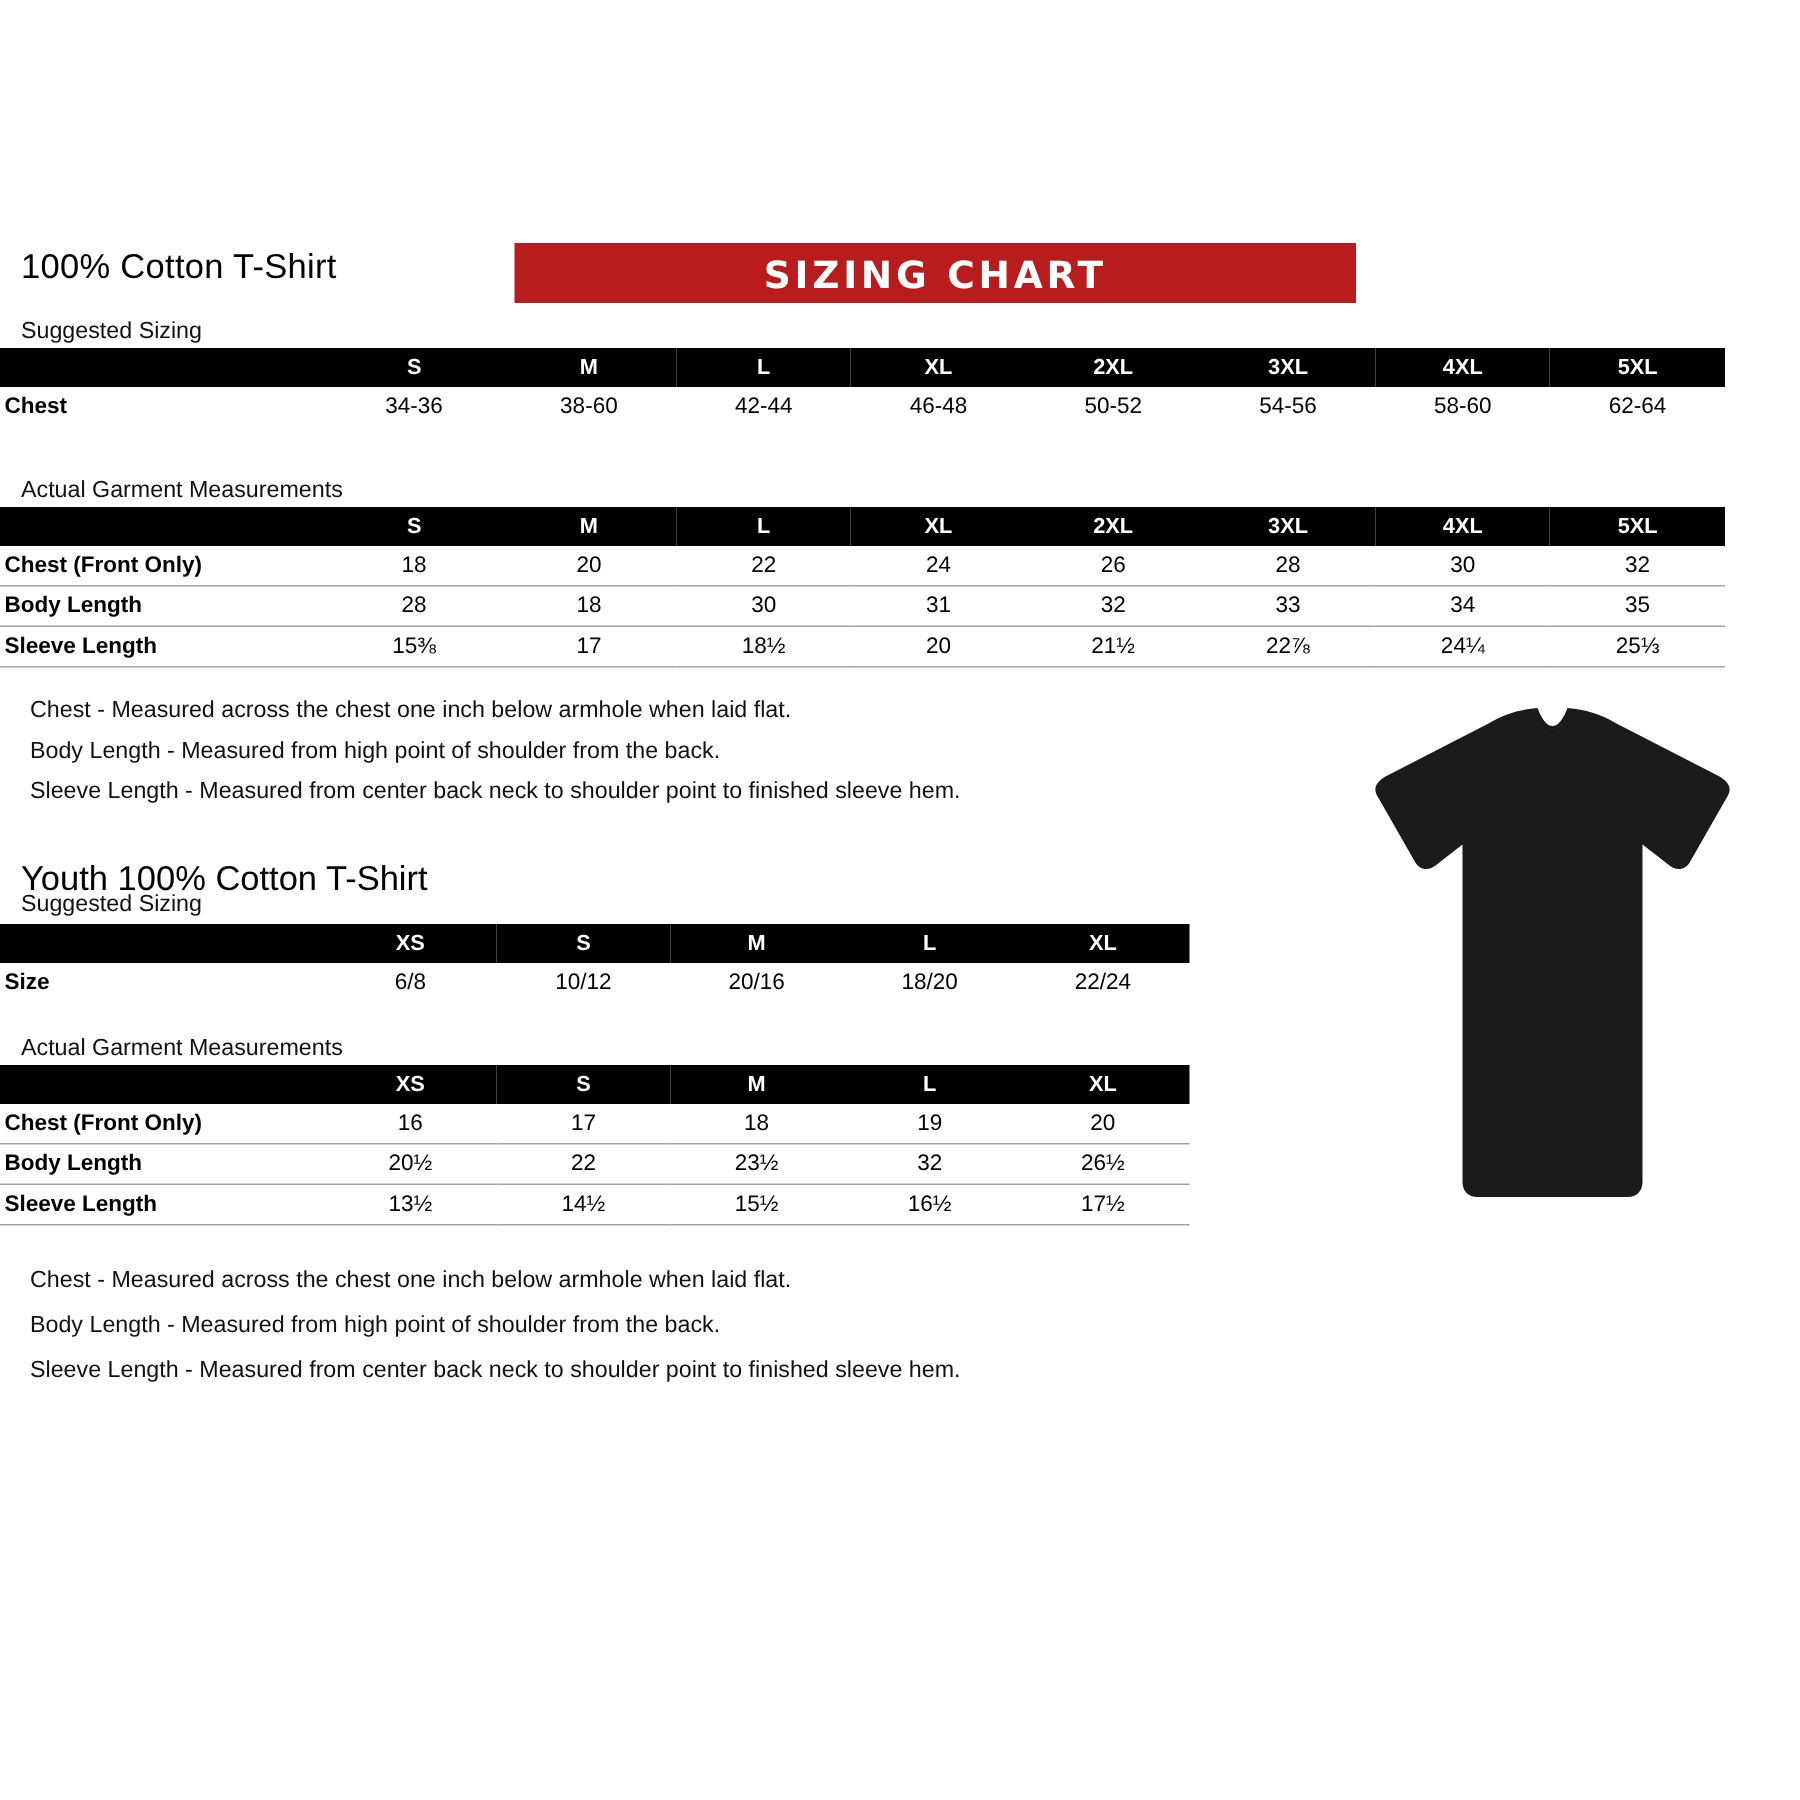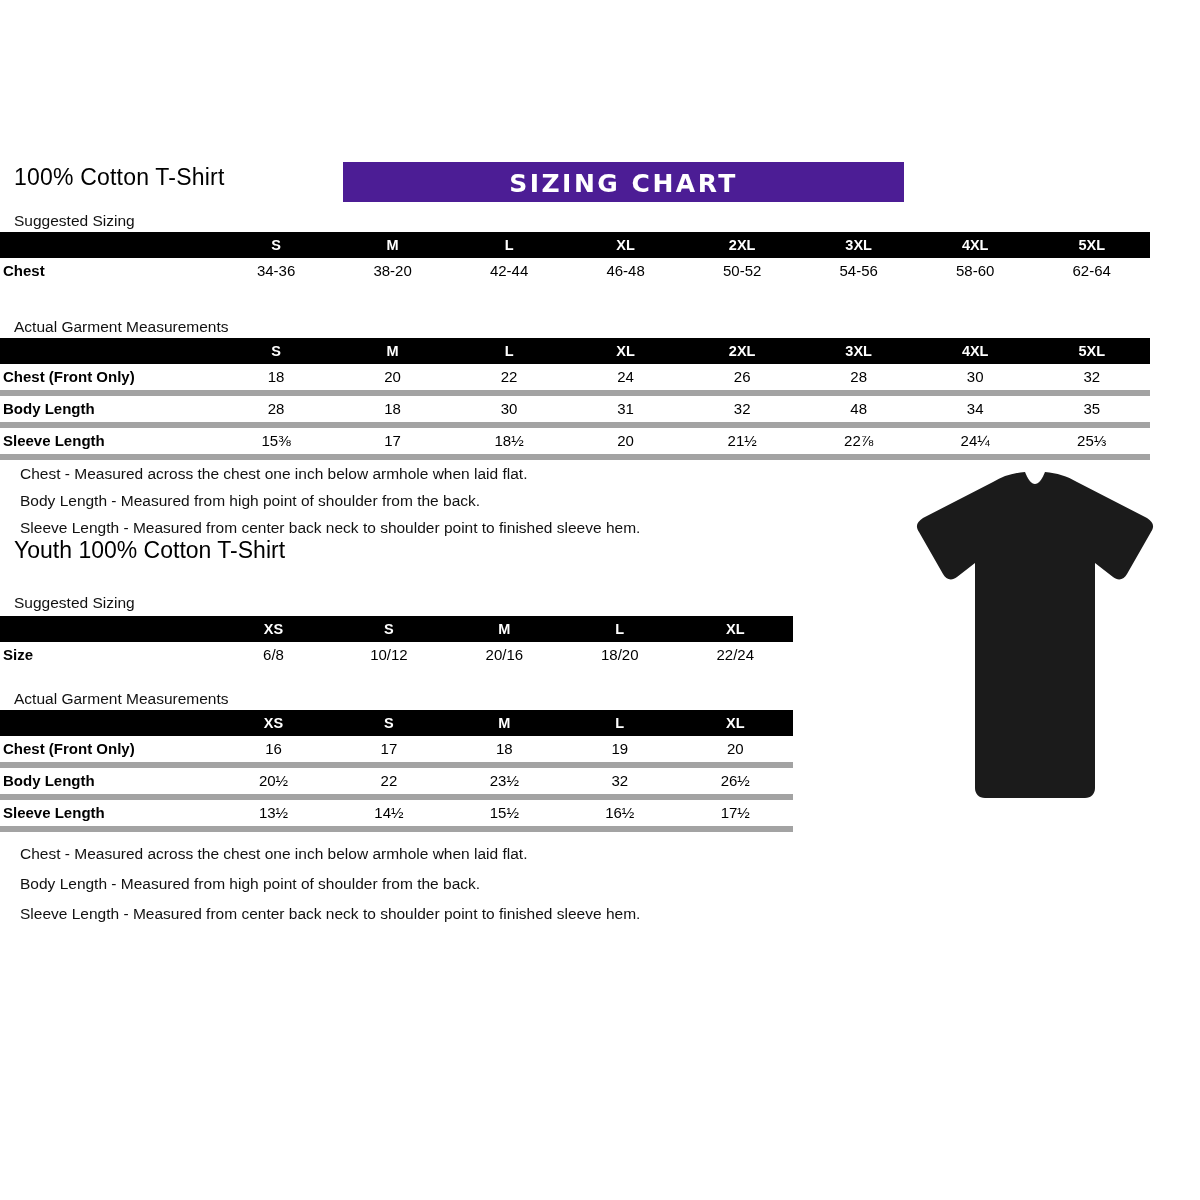--- a/index.html
+++ b/index.html
@@ -39,21 +39,21 @@
     font-weight: 400;
     letter-spacing: 0.2px;
     white-space: nowrap;
   }
   .sizing-banner {
     position: absolute;
     left: 329px;
     top: 0;
     width: 561px;
     height: 40px;
-    background: #4c1d95;
+    background: #b91c1c;
   }
   .sizing-banner span {
     position: absolute;
     left: 0; right: 0;
     top: 7px;
     text-align: center;
     color: #ffffff;
     font-size: 25px;
     font-weight: bold;
     letter-spacing: 2.5px;
@@ -87,21 +87,21 @@
     color: #ffffff;
     font-weight: bold;
     font-size: 14.5px;
     text-align: center;
   }
   table.chart thead th.rowlabel-head {
     text-align: left;
   }
   table.chart tbody td {
     text-align: center;
-    border-bottom: 6px solid #a3a3a3;
+    border-bottom: 1px solid #a3a3a3;
   }
   table.chart tbody td.rowlabel {
     text-align: left;
     font-weight: bold;
     padding-left: 3px;
     font-size: 15px;
     margin-left: 32px;
   }
   table.chart tbody tr.noline td {
     border-bottom: none;
@@ -136,21 +136,21 @@
     position: absolute;
     font-size: 15.5px;
     line-height: 27px;
     color: #111;
     white-space: nowrap;
   }
 
   .youth-title {
     position: absolute;
     left: 14px;
-    top: 537px;
+    top: 572px;
     font-size: 23px;
     font-weight: 400;
     white-space: nowrap;
   }
 
   
   .shirt-wrap {
     position: absolute;
     left: 885px;
     top: 470px;
@@ -195,21 +195,21 @@
         <th>2XL</th>
         <th>3XL</th>
         <th>4XL</th>
         <th>5XL</th>
       </tr>
     </thead>
     <tbody>
       <tr class="noline">
         <td class="rowlabel">Chest</td>
         <td>34-36</td>
-        <td>38-20</td>
+        <td>38-60</td>
         <td>42-44</td>
         <td>46-48</td>
         <td>50-52</td>
         <td>54-56</td>
         <td>58-60</td>
         <td>62-64</td>
       </tr>
     </tbody>
   </table>
 
@@ -252,21 +252,21 @@
         <td>30</td>
         <td>32</td>
       </tr>
       <tr>
         <td class="rowlabel">Body Length</td>
         <td>28</td>
         <td>18</td>
         <td>30</td>
         <td>31</td>
         <td>32</td>
-        <td>48</td>
+        <td>33</td>
         <td>34</td>
         <td>35</td>
       </tr>
       <tr>
         <td class="rowlabel">Sleeve Length</td>
         <td>15⅜</td>
         <td>17</td>
         <td>18½</td>
         <td>20</td>
         <td>21½</td>

